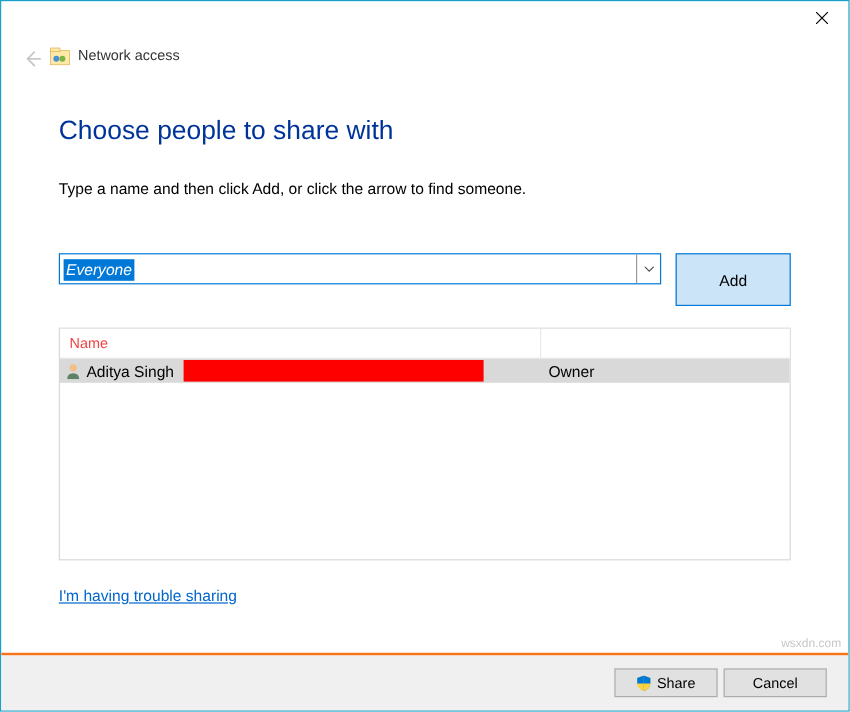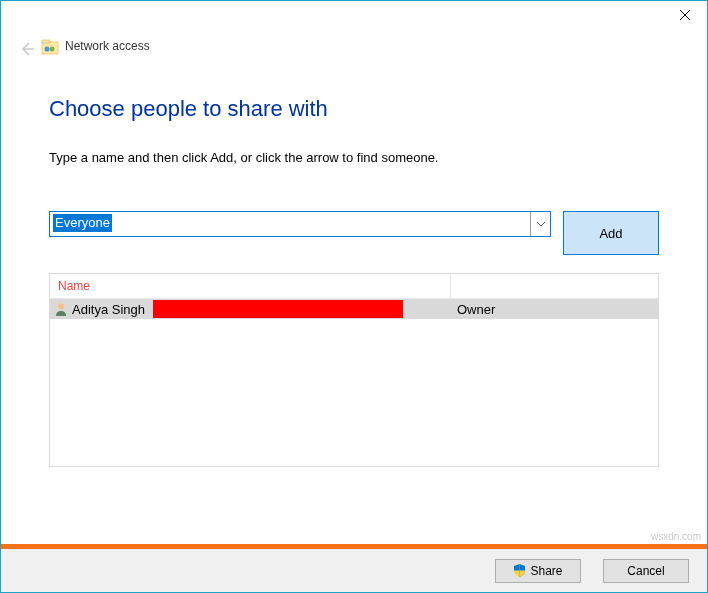--- a/index.html
+++ b/index.html
@@ -92,22 +92,23 @@
       color: #fff;
       padding: 0 2px;
       display: inline-block;
       margin: 2px 0 2px 2px;
       font-size: 13px;
       line-height: 18px;
     }
     .combo-field {
       flex: 1;
       display: flex;
-      align-items: flex-start;
+      align-items: flex-end;
       padding-left: 1px;
+      font-style: italic;
     }
     .combo-drop {
       width: 20px;
       border-left: 1px solid #999;
       display: flex;
       align-items: center;
       justify-content: center;
       color: #555;
       font-size: 9px;
       cursor: pointer;
@@ -185,25 +186,25 @@
       margin-top: 22px;
       cursor: pointer;
     }
     .footer {
       position: absolute;
       bottom: 0;
       left: 0;
       right: 0;
       height: 48px;
       background: #f0f0f0;
-      border-top: 5px solid #f97316;
+      border-top: 2px solid #f97316;
       display: flex;
       justify-content: flex-end;
       align-items: center;
-      gap: 22px;
+      gap: 5px;
       padding-right: 18px;
     }
     .footer-btn {
       height: 24px;
       min-width: 86px;
       border: 1px solid #adadad;
       background: #e1e1e1;
       font-family: inherit;
       font-size: 12px;
       cursor: pointer;
@@ -286,20 +287,21 @@
             <circle cx="7" cy="4.5" r="3" fill="#f0c087"></circle>
             <path d="M2 14 Q2 9 7 9 Q12 9 12 14 Z" fill="#5b8266"></path>
           </svg>
         <span class="user-name-text">Aditya Singh</span>
         <div class="redact"></div>
       </div>
       <div class="cell-perm">Owner</div>
     </div>
   </div>
 
+  <a class="help-link">I'm having trouble sharing</a>
 </div>
 
 <div class="footer">
   <button class="footer-btn">
     <svg class="shield-icon" viewBox="0 0 13 13">
         <path d="M6.5 0 L12 2 L12 6 Q12 11 6.5 13 Q1 11 1 6 L1 2 Z" fill="#ffd23f"></path>
         <path d="M6.5 0 L12 2 L12 6 Q12 11 6.5 13 L6.5 0 Z" fill="#0078d7"></path>
         <path d="M6.5 0 L1 2 L1 6.5 L6.5 6.5 Z" fill="#0078d7"></path>
         <path d="M6.5 6.5 L12 6.5 L12 6 Q12 11 6.5 13 Z" fill="#ffd23f"></path>
       </svg>

